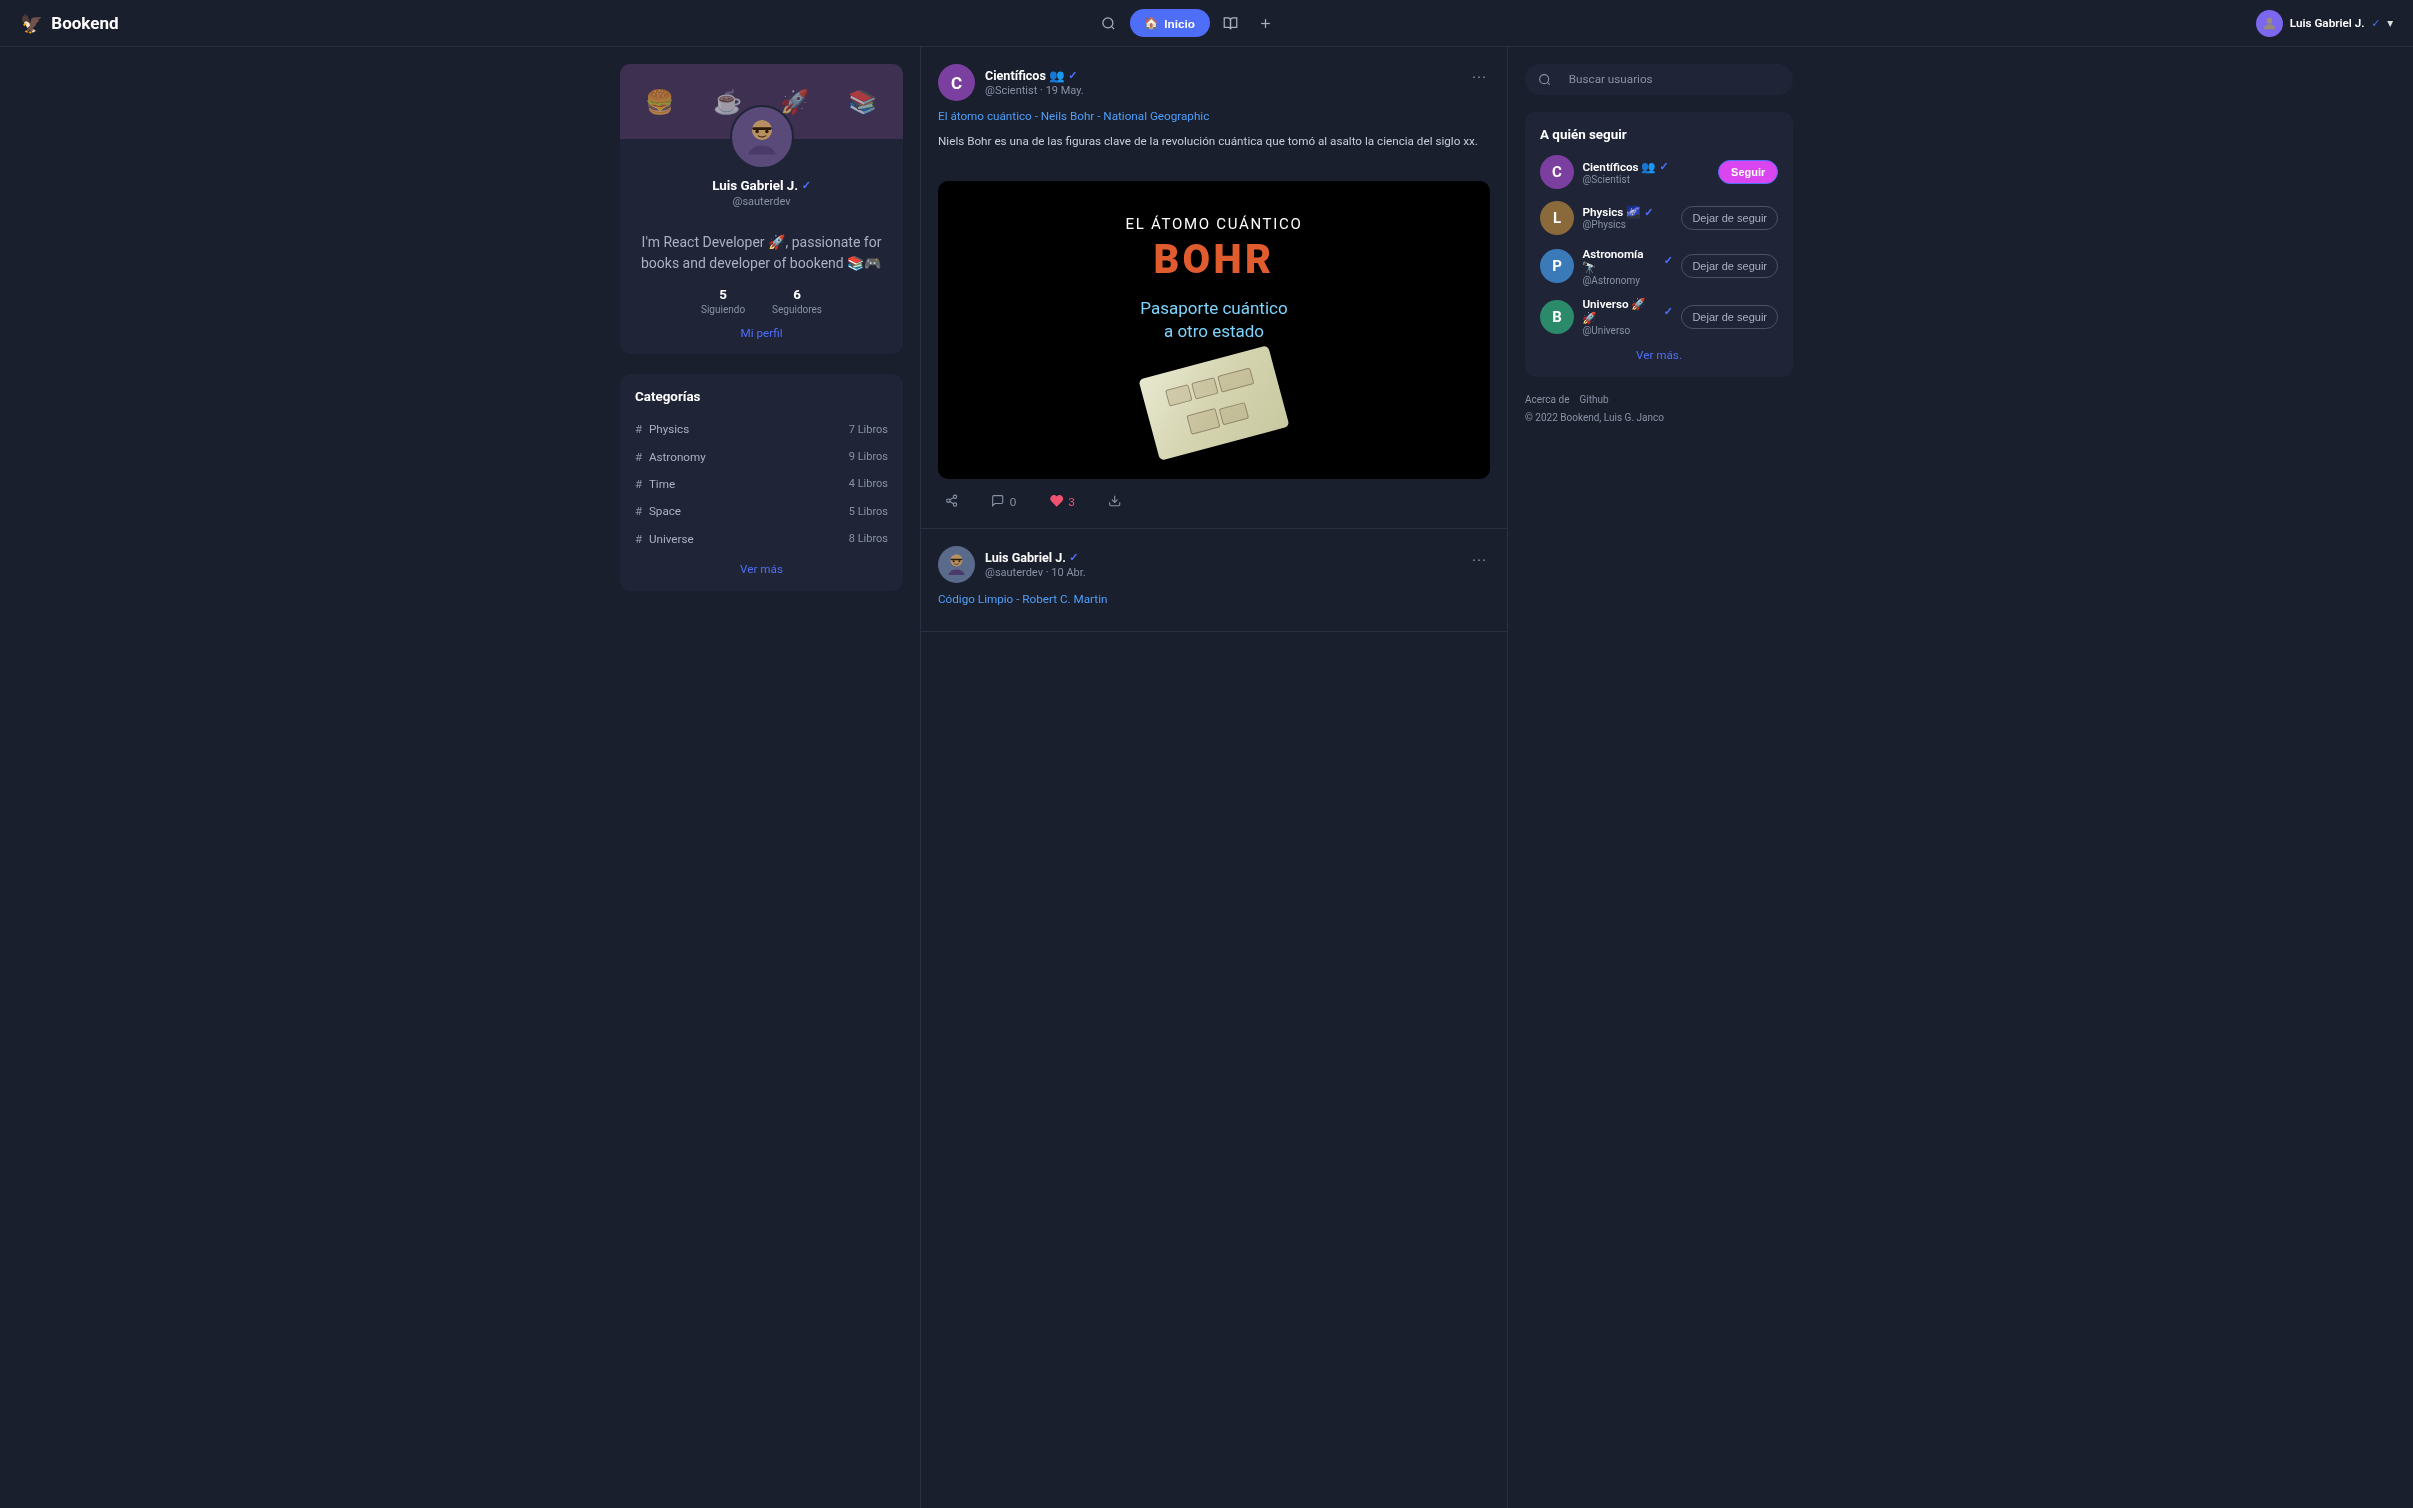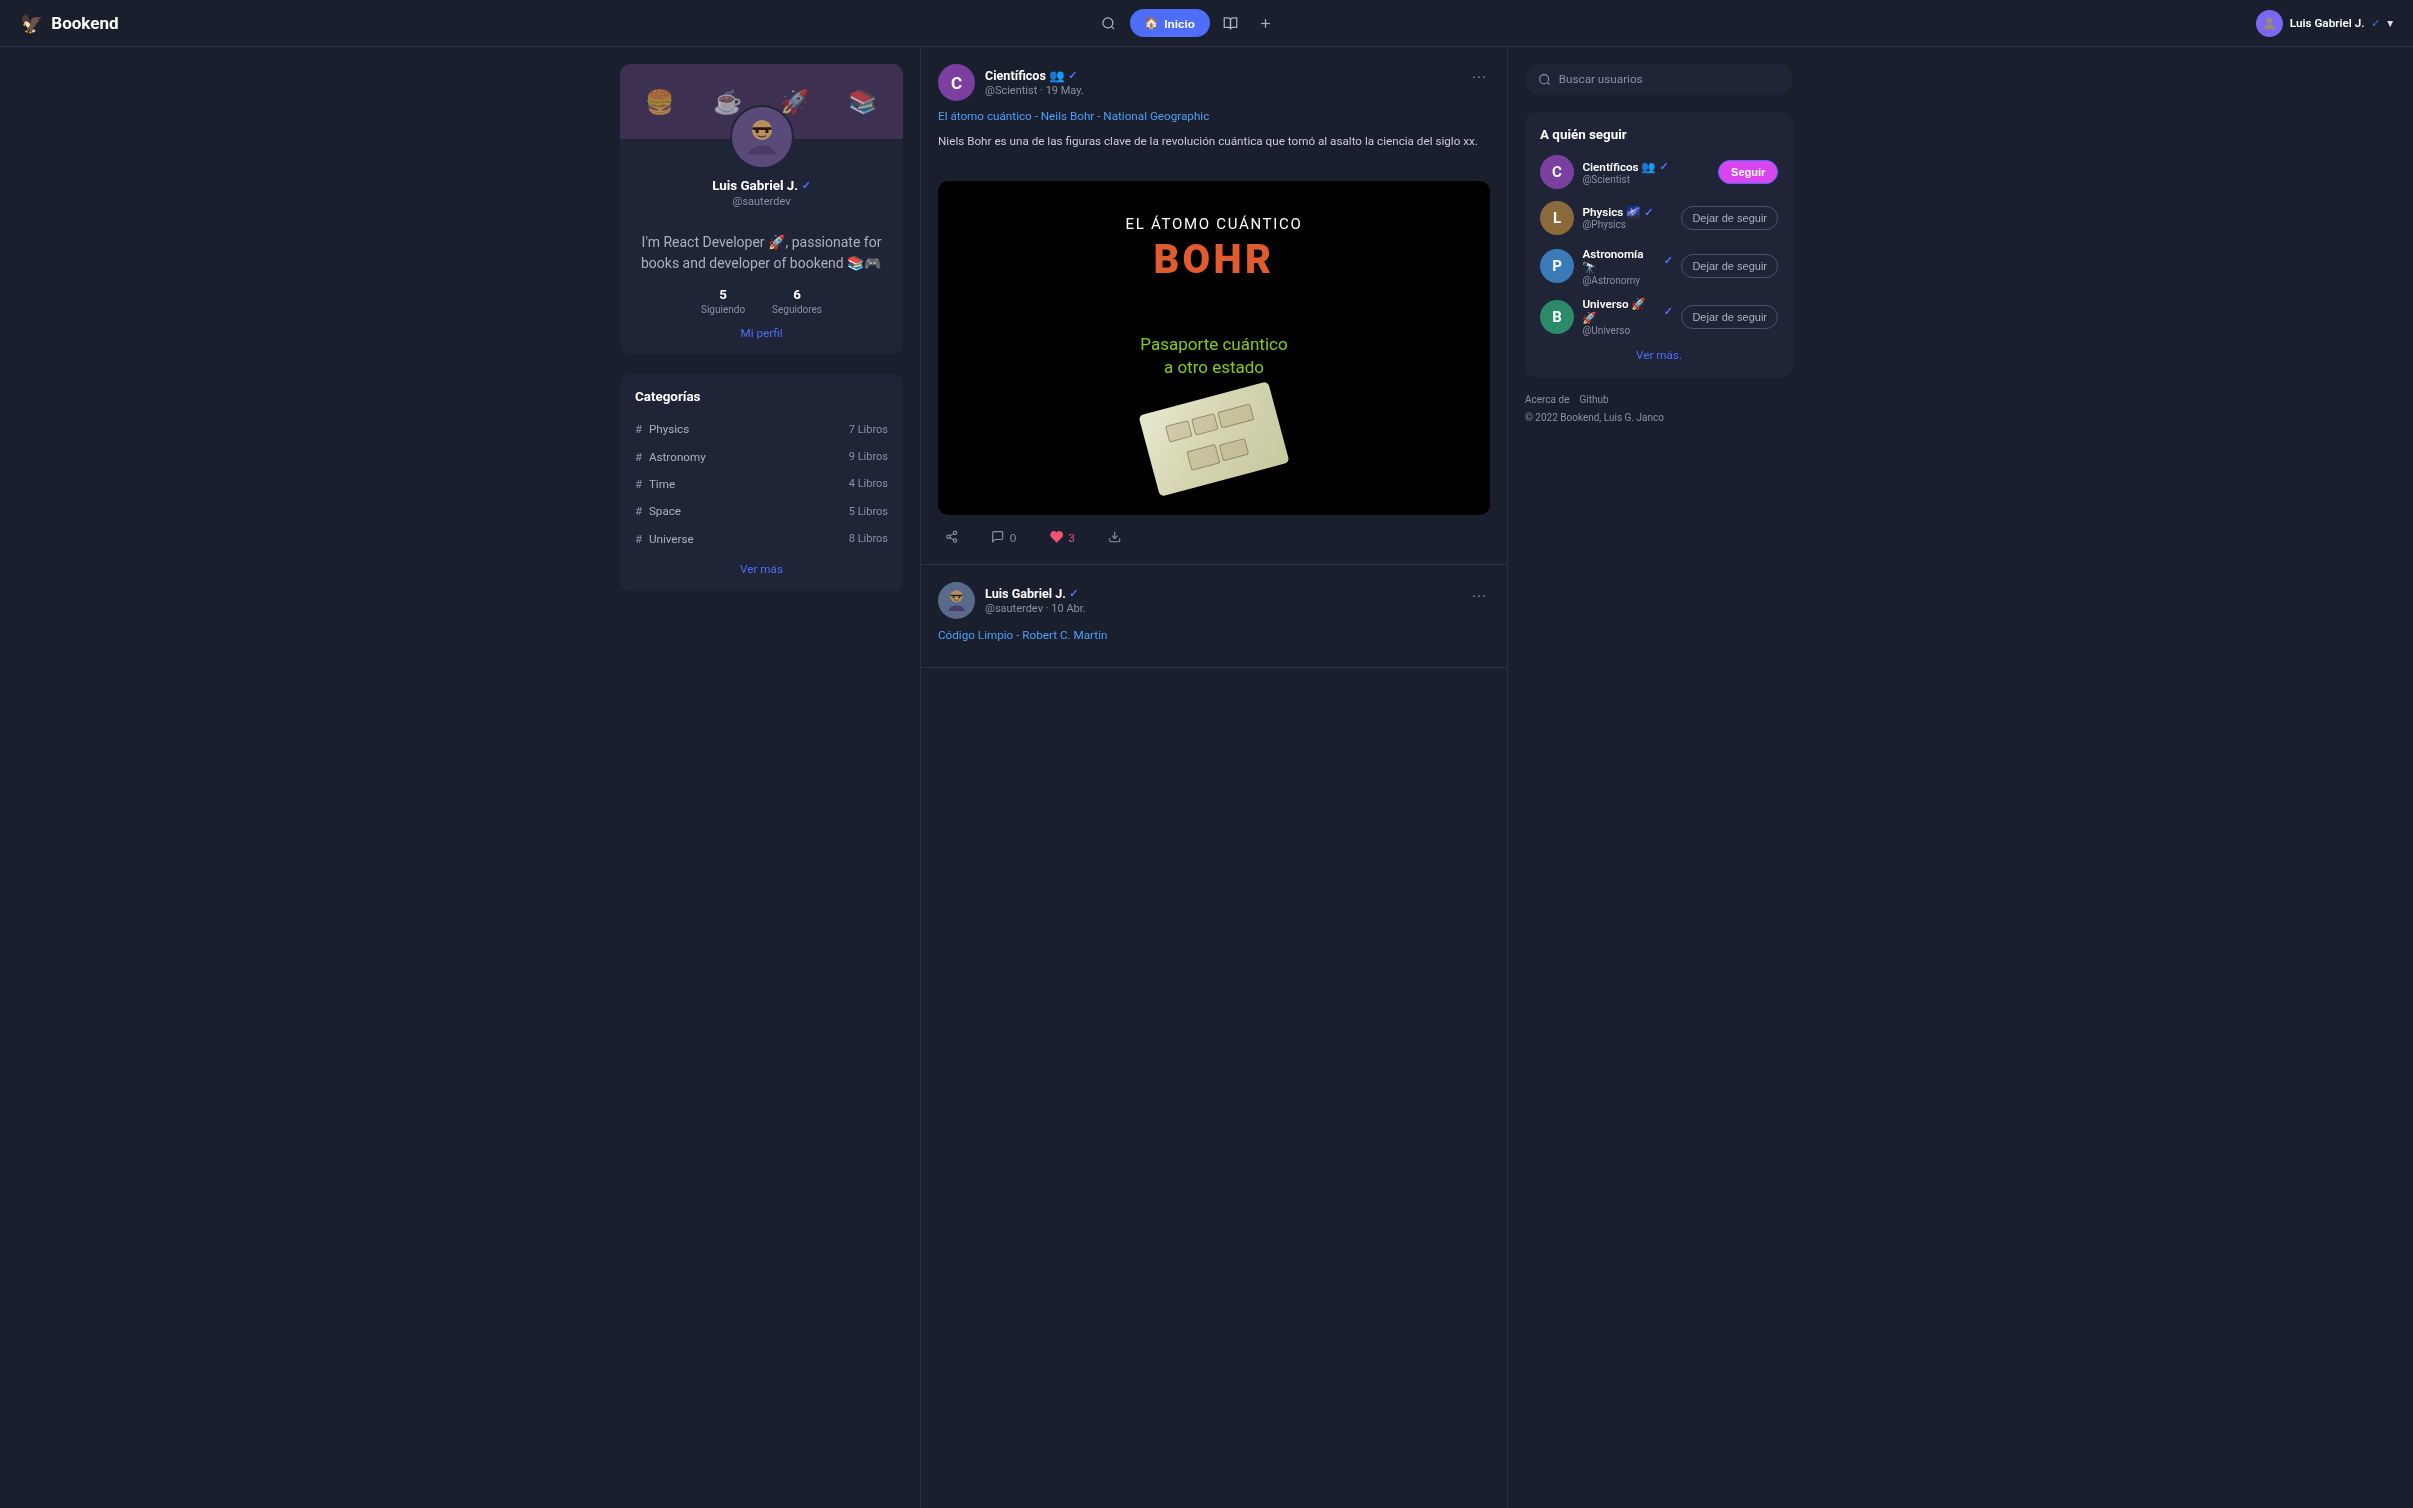--- a/index.html
+++ b/index.html
@@ -351,25 +351,24 @@
       margin-bottom: 3.4px;
     }
     .bohr-title-big {
       color: #e05c2e;
       font-size: 40px;
       font-weight: 900;
       letter-spacing: 3.4px;
       margin-bottom: 13.4px;
     }
     .bohr-subtitle {
-      color: #84cc16;
+      color: #7dd3fc;
       font-size: 17px;
       font-weight: 400;
       line-height: 1.4;
-      margin-top: 36px;
     }
     .passport-visual {
       margin-top: 17px;
       width: 134px;
       height: 84px;
       background: linear-gradient(135deg, #e8e8d0 0%, #d4d4b0 50%, #c8c8a0 100%);
       border-radius: 5px;
       transform: rotate(-15deg);
       position: relative;
       display: flex;
@@ -429,21 +428,21 @@
       flex-shrink: 0;
     }
 
     
     .right-sidebar {
       padding: 17px;
     }
     .right-search {
       display: flex;
       align-items: center;
-      gap: 7px;
+      gap: 17px;
       background: #1f2537;
       border-radius: 20px;
       padding: 8.4px 13.4px;
       color: #8892a4;
       font-size: 11.7px;
       margin-bottom: 17px;
     }
     .follow-section {
       background: #1f2537;
       border-radius: 10px;

